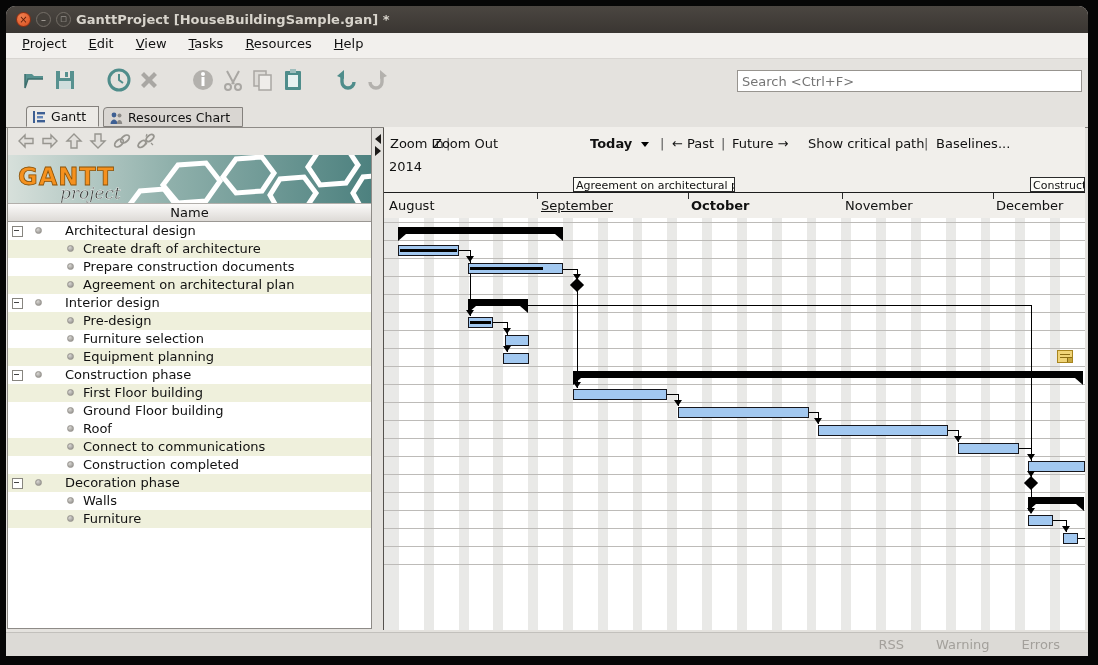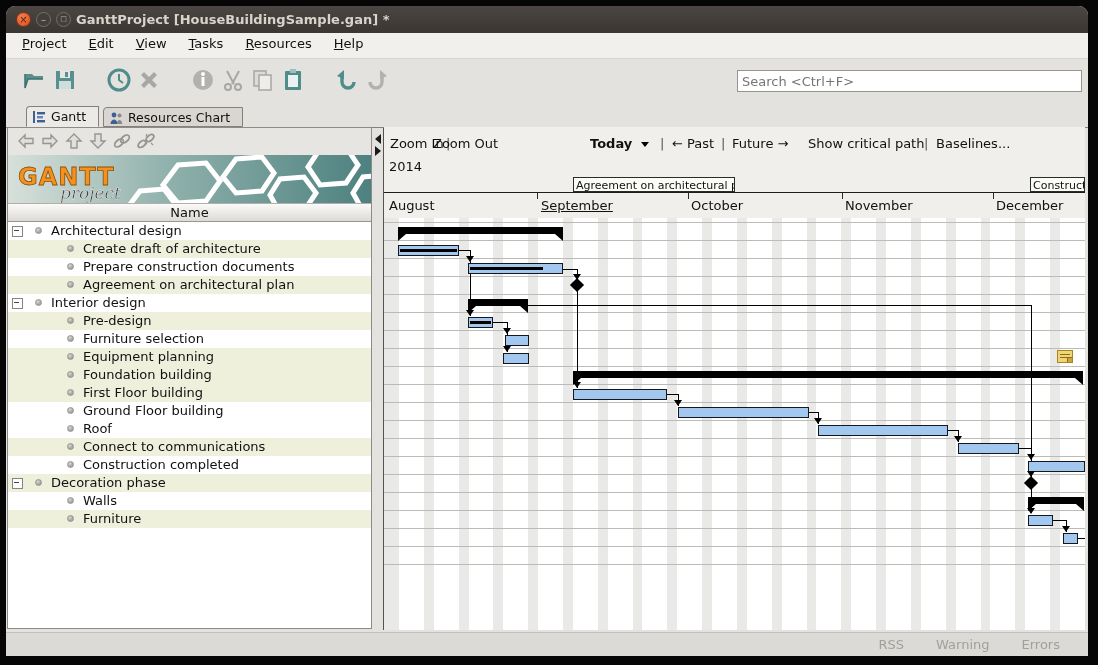--- a/index.html
+++ b/index.html
@@ -40,21 +40,21 @@
            text-align:center;padding-top:1px;}
   #task-rows{position:absolute;left:0;top:94px;width:100%;}
   .trow{position:relative;width:100%;height:18px;background:#fff;}
   .trow.shaded{background:#eff0dc;}
   .expbox{position:absolute;left:4px;top:4px;width:9px;height:9px;border:1px solid #87857f;background:#fff;}
   .expbox::after{content:"";position:absolute;left:1px;top:3px;width:5px;height:1px;background:#444;}
   .bullet{position:absolute;top:5px;width:7px;height:7px;border-radius:50%;
           background:radial-gradient(circle at 35% 30%,#d9d7d3,#8b8986);border:1px solid #98958f;box-sizing:border-box;}
   .bullet.lv0{left:27px;} .bullet.lv1{left:59px;}
   .tlabel{position:absolute;top:1px;white-space:nowrap;}
-  .tlabel.lv0{left:43px;} .tlabel.lv1{left:75px;}
+  .tlabel.lv0{left:57px;} .tlabel.lv1{left:75px;}
   
   .splitarrow{width:0;height:0;}
   #split-left{left:375px;top:134px;border-top:5px solid transparent;border-bottom:5px solid transparent;border-right:6px solid #1c1a18;}
   #split-right{left:375px;top:146px;border-top:5px solid transparent;border-bottom:5px solid transparent;border-left:6px solid #1c1a18;}
   
   #chart-header-bg{left:384px;top:127px;width:701px;height:91px;background:#f1efeb;}
   #chart-left-border{left:383px;top:128px;width:1px;height:502px;background:#55524e;}
   .ctb{position:absolute;top:136px;white-space:nowrap;}
   #ct-today{font-weight:bold;}
   #today-caret{left:641px;top:142px;width:0;height:0;border-left:4px solid transparent;border-right:4px solid transparent;border-top:5px solid #000;}
@@ -248,23 +248,24 @@
           <div class="tlabel lv1">Pre-design</div>
         </div>
         <div class="trow">
           <div class="bullet lv1"></div>
           <div class="tlabel lv1">Furniture selection</div>
         </div>
         <div class="trow shaded">
           <div class="bullet lv1"></div>
           <div class="tlabel lv1">Equipment planning</div>
         </div>
-        <div class="trow shaded">
-          <div class="bullet lv1"></div>
-          <div class="tlabel lv1">Foundation building</div>
+        <div class="trow">
+          <div class="expbox"></div>
+          <div class="bullet lv0"></div>
+          <div class="tlabel lv0">Construction phase</div>
         </div>
         <div class="trow shaded">
           <div class="bullet lv1"></div>
           <div class="tlabel lv1">First Floor building</div>
         </div>
         <div class="trow">
           <div class="bullet lv1"></div>
           <div class="tlabel lv1">Ground Floor building</div>
         </div>
         <div class="trow">
@@ -320,21 +321,21 @@
   <div class="float-label" id="float2">Construction completed</div>
   <div class="abs" id="hdr-line"></div>
 
   <div class="abs" id="note-icon"></div>
 
   <div class="abs" id="gantt-layer" style="left:0;top:0;width:1098px;height:665px;pointer-events:none">
       <div class="mlabel" style="left: 389px;">August</div>
       <div class="mtick" style="left: 537px;"></div>
       <div class="mlabel" style="left: 541px; text-decoration: underline;">September</div>
       <div class="mtick" style="left: 688px;"></div>
-      <div class="mlabel" style="left: 691px;">October</div>
+      <div class="mlabel" style="left: 691px; font-weight: bold;">October</div>
       <div class="mtick" style="left: 842px;"></div>
       <div class="mlabel" style="left: 845px;">November</div>
       <div class="mtick" style="left: 993px;"></div>
       <div class="mlabel" style="left: 996px;">December</div>
       <div class="gridline" style="top: 222px;"></div>
       <div class="gridline" style="top: 240px;"></div>
       <div class="gridline" style="top: 258px;"></div>
       <div class="gridline" style="top: 276px;"></div>
       <div class="gridline" style="top: 294px;"></div>
       <div class="gridline" style="top: 312px;"></div>

